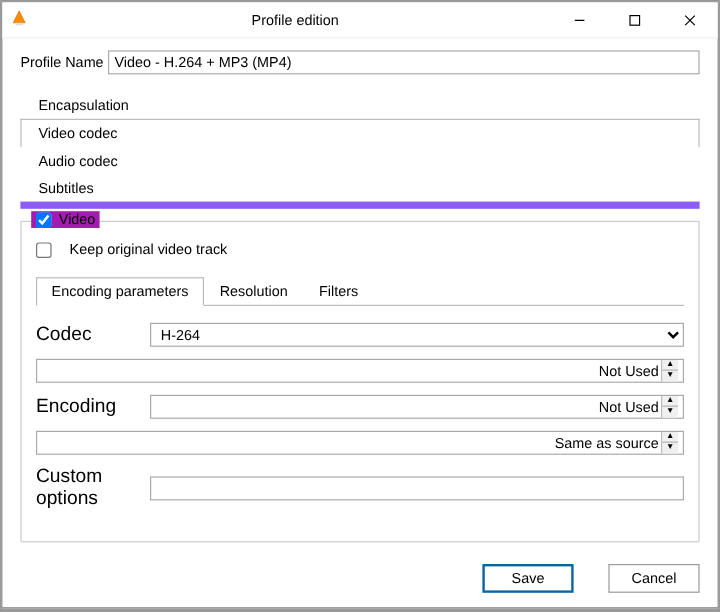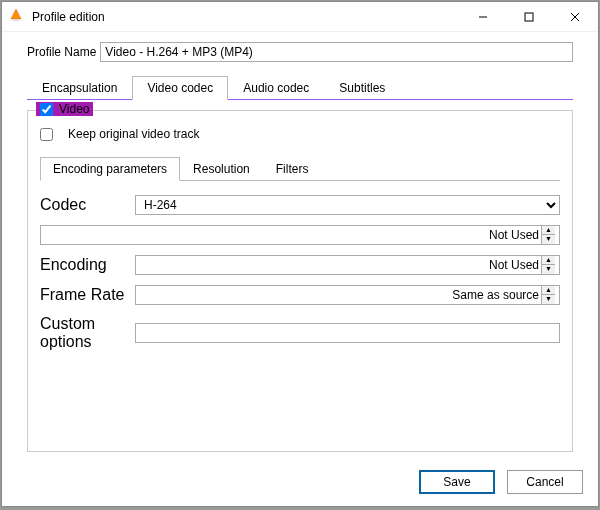--- a/index.html
+++ b/index.html
@@ -1,32 +1,32 @@
 <!DOCTYPE html>
 <html><head>
   <meta charset="utf-8">
   <style>
     * { box-sizing: border-box; margin: 0; padding: 0; }
     body { font-family: "Microsoft YaHei", "SimSun", sans-serif; font-size: 12px; background: #999; width: 600px; height: 510px; overflow: hidden; }
     
     .window { background: #fff; border: 1px solid #888; width: 598px; height: 506px; margin: 1px; display: flex; flex-direction: column; }
     
-    .titlebar { height: 30px; display: flex; align-items: center; background: #fff; border-bottom: 1px solid #f0f0f0; }
+    .titlebar { height: 30px; display: flex; align-items: center; background: #fff; border-bottom: 1px solid #f0f0f0; text-align: center; }
     .titlebar .icon { width: 28px; text-align: center; }
     .titlebar .title { flex: 1; font-size: 12px; color: #000; padding-left: 2px; }
     .titlebar .controls { display: flex; }
     .titlebar .ctrl { width: 46px; height: 30px; display: flex; align-items: center; justify-content: center; cursor: pointer; }
 
-    .body { flex: 1; padding: 10px 25px; display: flex; flex-direction: column; }
+    .body { flex: 1; padding: 10px 15px; display: flex; flex-direction: column; }
 
     .name-row { display: flex; align-items: center; margin-bottom: 14px; }
     .name-row label { margin-right: 4px; font-size: 12px; }
     .name-row input { flex: 1; border: 1px solid #aaa; height: 20px; padding: 1px 4px; font-size: 12px; font-family: inherit; }
 
-    .tabs { display: flex; border-bottom: 1px solid #8b5cf6; margin-bottom: 10px; }
+    .tabs { display: flex; border-bottom: 6px solid #8b5cf6; margin-bottom: 10px; flex-direction: column; }
     .tab { padding: 4px 14px; border: 1px solid transparent; border-bottom: none; cursor: pointer; font-size: 12px; }
     .tab.active { border: 1px solid #bbb; border-bottom: 1px solid #fff; background: #fff; margin-bottom: -1px; }
 
     .groupbox { border: 1px solid #ccc; padding: 12px 12px 14px 12px; position: relative; flex: 1; }
     .group-title { position: absolute; top: -9px; left: 8px; background: #a21caf; padding: 0 4px; display: flex; align-items: center; gap: 4px; }
     .group-title input[type=checkbox] { margin-right: 2px; }
     .keep-row { display: flex; align-items: center; gap: 15px; margin: 4px 0 16px 0; }
 
     .subtabs { display: flex; border-bottom: 1px solid #bbb; margin-bottom: 14px; }
     .subtab { padding: 4px 12px; border: 1px solid transparent; border-bottom: none; cursor: pointer; font-size: 12px; }
@@ -35,21 +35,21 @@
     .field-row { display: flex; align-items: center; margin-bottom: 10px; }
     .field-row .lbl { width: 95px; font-size: 16px; }
     .field-row .ctrl-wrap { flex: 1; }
     select, input.txt, .spin { width: 100%; border: 1px solid #aaa; height: 20px; font-size: 12px; font-family: inherit; padding: 1px 4px; background: #fff; }
     .spin { display: flex; align-items: center; }
     .spin .val { flex: 1; text-align: right; border: none; outline: none; background: transparent; font-size: 12px; font-family: inherit; padding-right: 2px; }
     .spin .btns { display: flex; flex-direction: column; width: 14px; border-left: 1px solid #aaa; }
     .spin .btns div { height: 9px; font-size: 7px; line-height: 7px; text-align: center; background: #f0f0f0; cursor: pointer; }
     .spin .btns div:first-child { border-bottom: 1px solid #aaa; }
 
-    .footer { display: flex; justify-content: flex-end; gap: 12px; padding: 8px 15px 12px; }
+    .footer { display: flex; justify-content: flex-end; gap: 29px; padding: 8px 15px 12px; }
     .btn { min-width: 76px; height: 24px; border: 1px solid #999; background: #fff; cursor: pointer; font-size: 12px; font-family: inherit; }
     .btn.primary { border: 2px solid #0a64a4; }
   </style>
 </head>
 <body>
 
 <div class="window">
 
   <div class="titlebar">
     <div class="icon">
@@ -138,21 +138,20 @@
             <input class="val" value="Not Used" style="">
             <div class="btns">
                 <div>▲</div>
                 <div>▼</div>
               </div>
           </div>
         </div>
       </div>
 
       <div class="field-row">
-        <div class="lbl">Frame Rate</div>
         <div class="ctrl-wrap">
           <div class="spin">
             <input class="val" value="Same as source" style="">
             <div class="btns">
                 <div>▲</div>
                 <div>▼</div>
               </div>
           </div>
         </div>
       </div>

